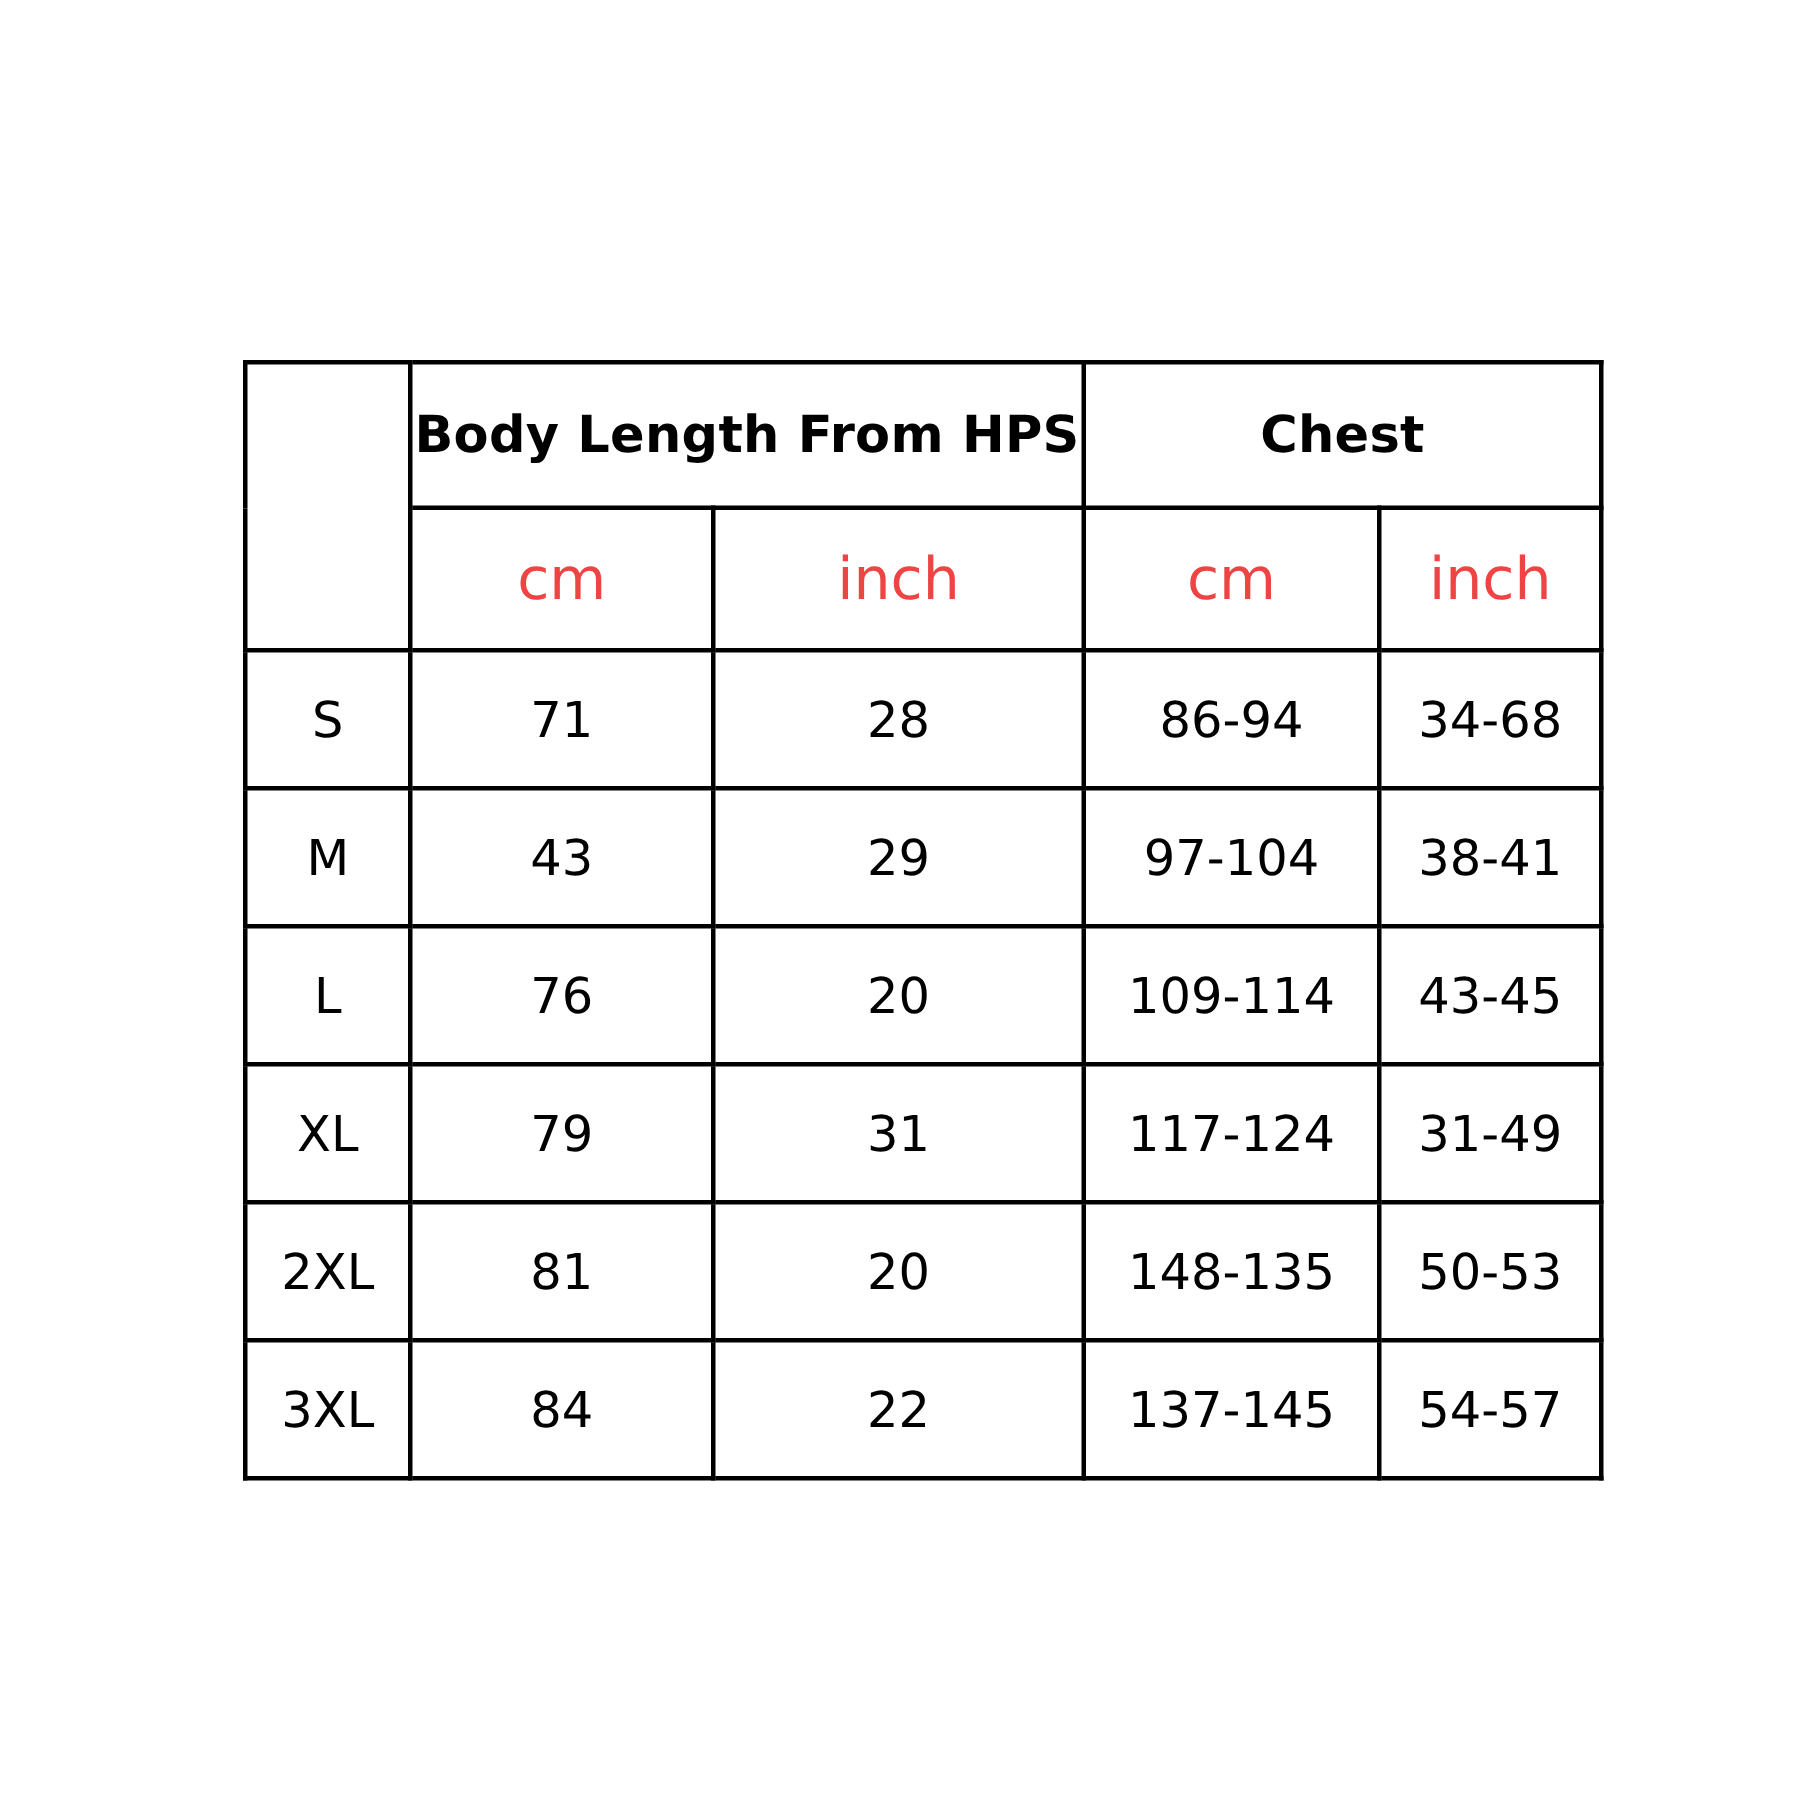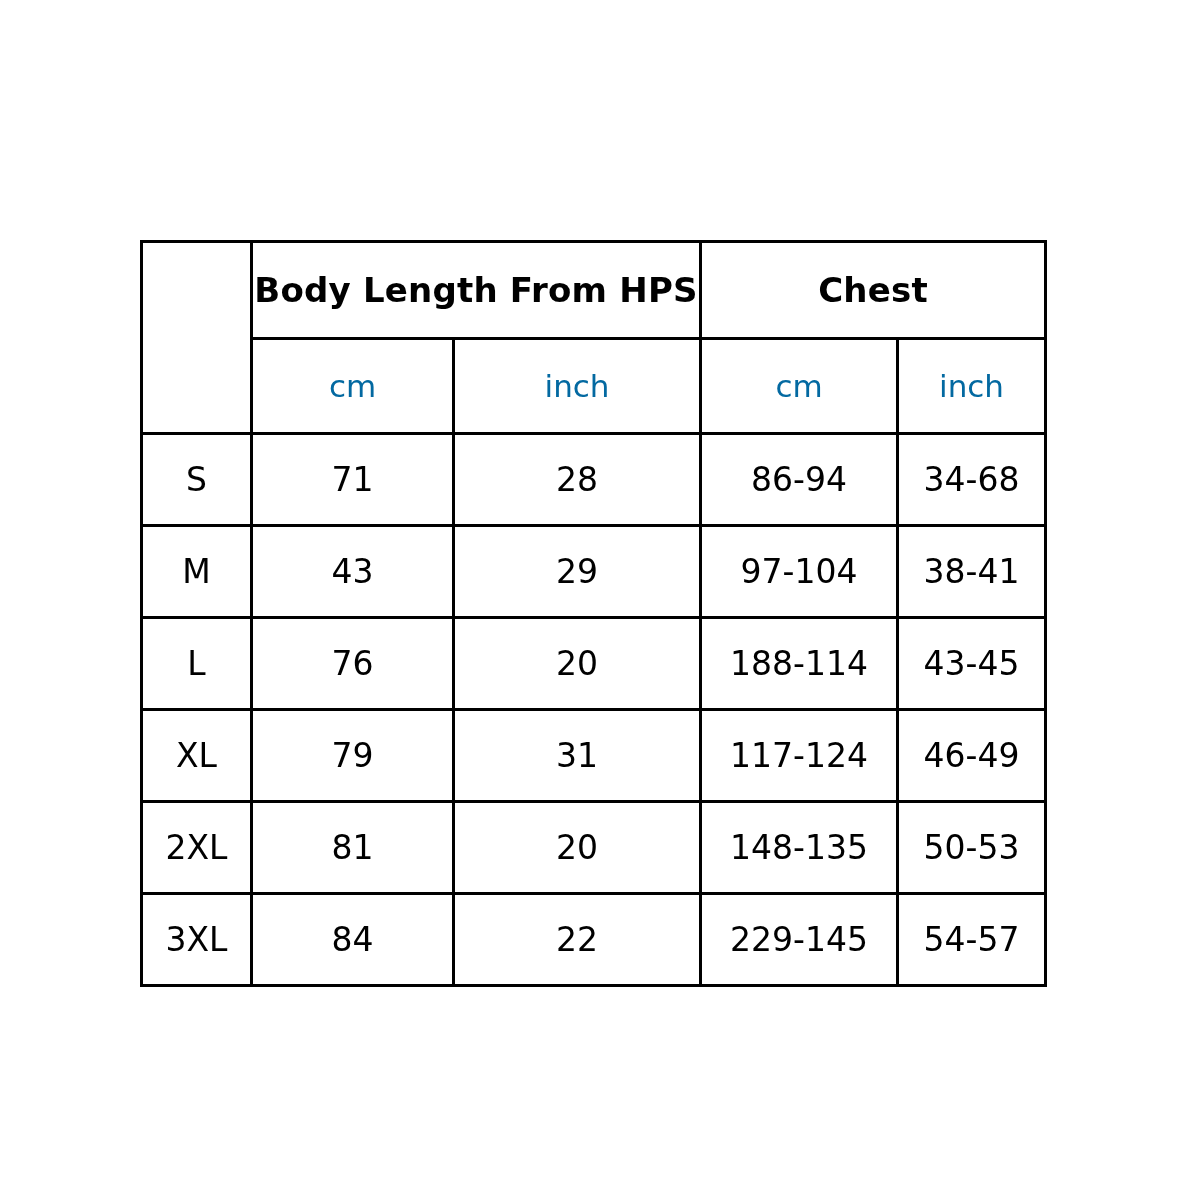--- a/index.html
+++ b/index.html
@@ -14,21 +14,21 @@
     color: #000000;
     overflow: hidden;
   }
   .page {
     position: relative;
     width: 1200px;
     height: 1200px;
   }
   .table-wrap {
     position: absolute;
-    left: 140px;
+    left: 162px;
     top: 240px;
     width: 924px;
   }
   table.size-chart {
     border-collapse: collapse;
     table-layout: fixed;
     width: 904px;
   }
   table.size-chart td, table.size-chart th {
     border: 3px solid #000000;
@@ -50,22 +50,22 @@
   }
 
   tr.hdr-group td {
     height: 94px;
     font-size: 34px;
     font-weight: bold;
     letter-spacing: 0.2px;
   }
   tr.hdr-unit td {
     height: 92px;
-    font-size: 31px;
-    color: #0369a1;
+    font-size: 39px;
+    color: #ef4444;
   }
   tr.body-row td {
     height: 89px;
     font-size: 33px;
   }
   td.size-cell {
     font-weight: bold;
     font-size: 31px;
   }
 </style>
@@ -106,40 +106,40 @@
           <td class="size-cell">M</td>
           <td>43</td>
           <td>29</td>
           <td>97-104</td>
           <td>38-41</td>
         </tr>
         <tr class="body-row">
           <td class="size-cell">L</td>
           <td>76</td>
           <td>20</td>
-          <td>188-114</td>
+          <td>109-114</td>
           <td>43-45</td>
         </tr>
         <tr class="body-row">
           <td class="size-cell">XL</td>
           <td>79</td>
           <td>31</td>
           <td>117-124</td>
-          <td>46-49</td>
+          <td>31-49</td>
         </tr>
         <tr class="body-row">
           <td class="size-cell">2XL</td>
           <td>81</td>
           <td>20</td>
           <td>148-135</td>
           <td>50-53</td>
         </tr>
         <tr class="body-row">
           <td class="size-cell">3XL</td>
           <td>84</td>
           <td>22</td>
-          <td>229-145</td>
+          <td>137-145</td>
           <td>54-57</td>
         </tr>
       </tbody>
     </table>
   </div>
 </div>
 
 </body></html>

